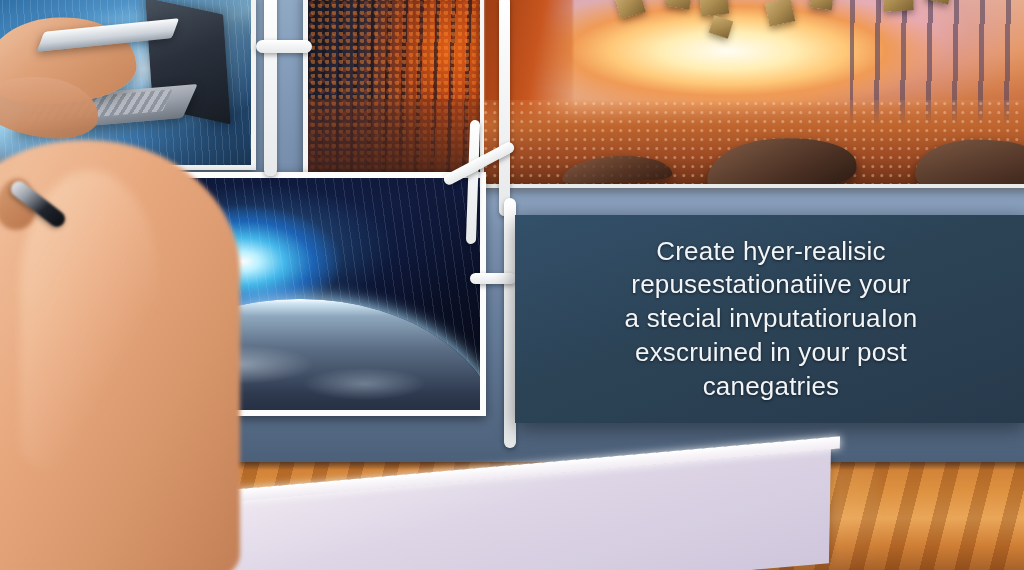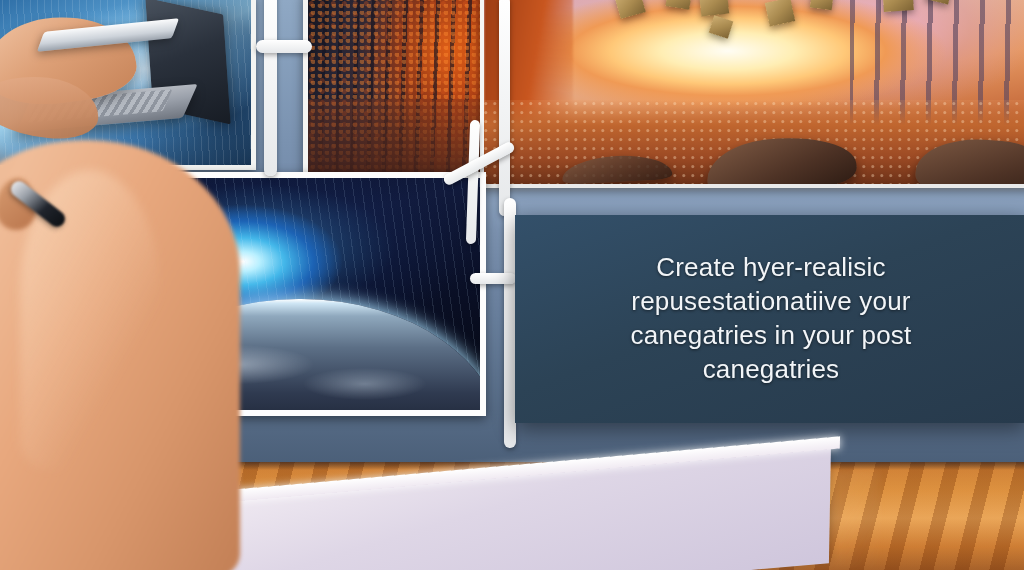--- a/index.html
+++ b/index.html
@@ -311,21 +311,22 @@
   <div class="bar" id="bar-v2"></div>
   <div class="bar" id="bar-h2"></div>
   <div class="bar" id="bar-v3"></div>
   <div class="bar" id="bar-h3"></div>
   <div class="bar" id="bar-h4"></div>
 
   <div class="layer" id="text-panel">
     <div id="panel-text">
       <div>Create hyer-realisic</div>
       <div>repusestationatiive your</div>
-      <div>canegatries in your post</div>
+      <div>a stecial invputatioruaIon</div>
+      <div>exscruined in your post</div>
       <div>canegatries</div>
     </div>
   </div>
 
   <div class="layer" id="floor"></div>
   <div class="layer" id="floor-dark-top"></div>
   <div class="layer" id="floor-shine"></div>
 
   <div class="layer" id="paper-shadow"></div>
   <div class="layer" id="paper"></div>

